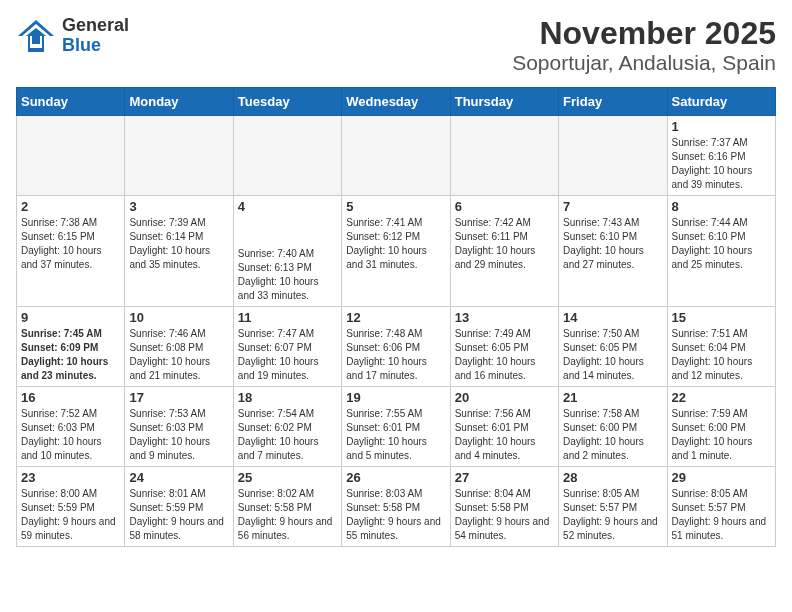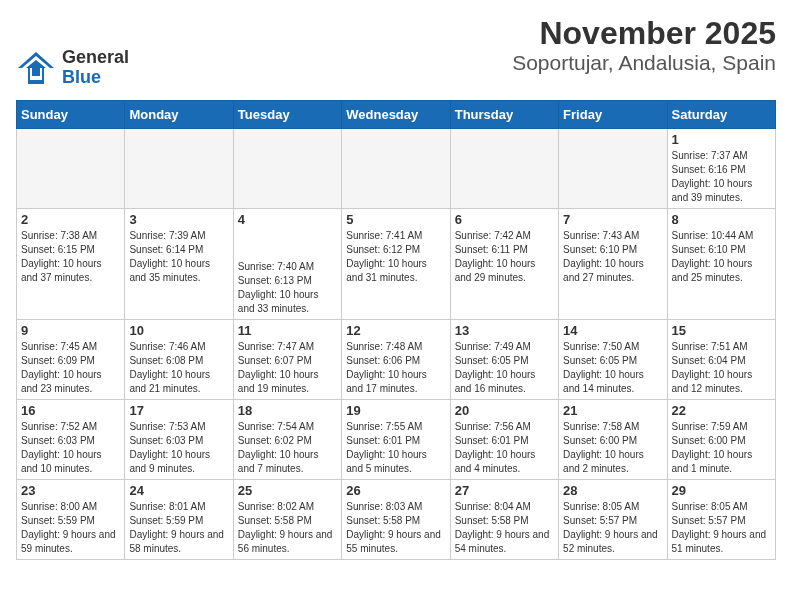--- a/index.html
+++ b/index.html
@@ -13,21 +13,20 @@
     .header-area {
       display: flex;
       justify-content: space-between;
       align-items: flex-start;
       margin-bottom: 12px;
     }
     .logo {
       display: flex;
       align-items: center;
       gap: 6px;
-      margin-top: 32px;
     }
     .logo-text {
       font-size: 18px;
       font-weight: bold;
       color: #333;
       line-height: 1.1;
     }
     .logo-text span {
       color: #1a6bb5;
     }
@@ -169,29 +168,29 @@
 Daylight: 10 hours and 29 minutes.</div>
         </td>
         <td>
           <div class="day-number">7</div>
           <div class="day-info" style="white-space: pre-line;">Sunrise: 7:43 AM
 Sunset: 6:10 PM
 Daylight: 10 hours and 27 minutes.</div>
         </td>
         <td>
           <div class="day-number">8</div>
-          <div class="day-info" style="white-space: pre-line;">Sunrise: 10:44 AM
+          <div class="day-info" style="white-space: pre-line;">Sunrise: 7:44 AM
 Sunset: 6:10 PM
 Daylight: 10 hours and 25 minutes.</div>
         </td>
       </tr>
       <tr>
         <td>
           <div class="day-number">9</div>
-          <div class="day-info" style="white-space: pre-line;">Sunrise: 7:45 AM
+          <div class="day-info" style="white-space: pre-line; font-weight: bold;">Sunrise: 7:45 AM
 Sunset: 6:09 PM
 Daylight: 10 hours and 23 minutes.</div>
         </td>
         <td>
           <div class="day-number">10</div>
           <div class="day-info" style="white-space: pre-line;">Sunrise: 7:46 AM
 Sunset: 6:08 PM
 Daylight: 10 hours and 21 minutes.</div>
         </td>
         <td>

